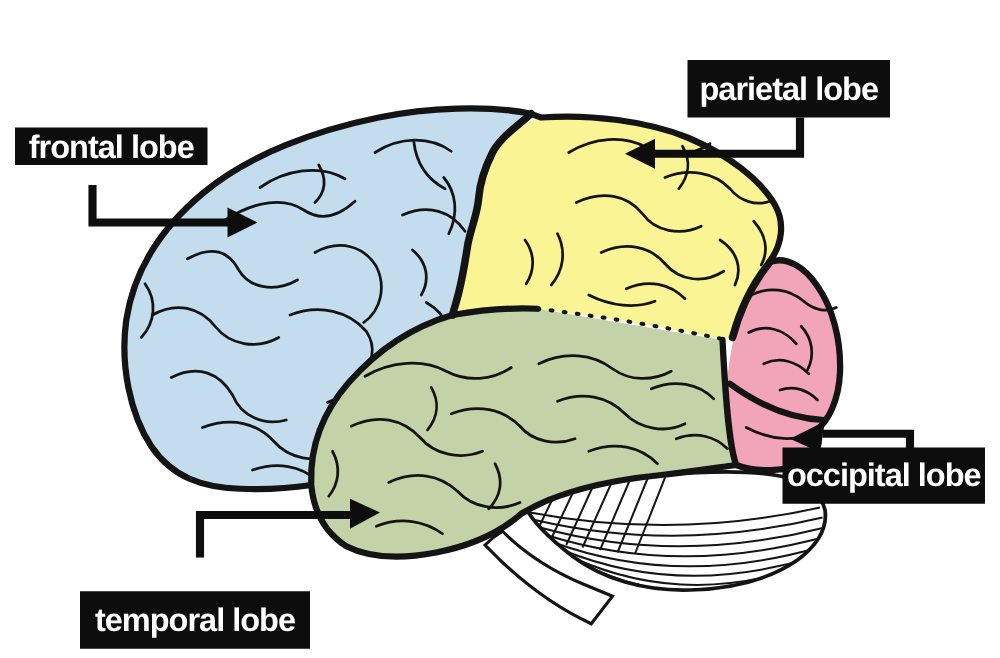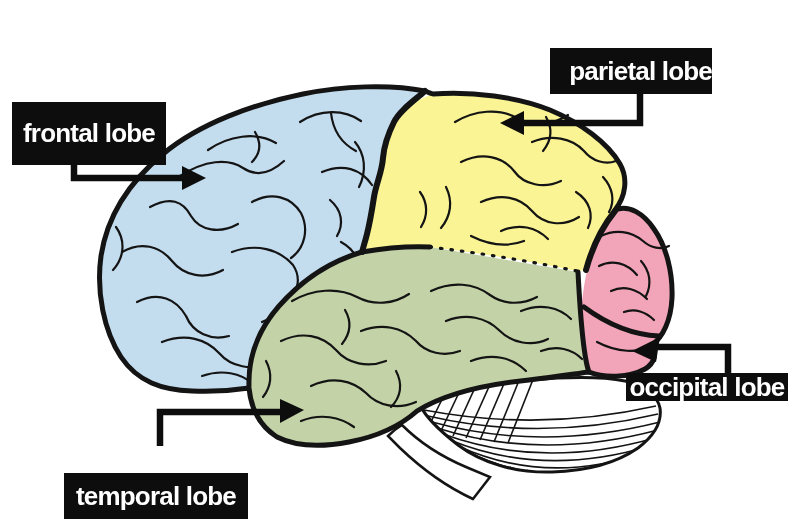--- a/index.html
+++ b/index.html
@@ -157,26 +157,26 @@
     <polygon class="arrow" points="206,178 182,166 182,190"></polygon>
     <path class="conn" d="M 640,94 L 640,123 L 522,123"></path>
     <polygon class="arrow" points="500,123 524,111 524,135"></polygon>
     <path class="conn" d="M 728,373 L 728,347 L 658,347"></path>
     <polygon class="arrow" points="632,351 660,337 656,362"></polygon>
     <path class="conn" d="M 160,446 L 160,412 L 282,412"></path>
     <polygon class="arrow" points="304,410 280,399 280,423"></polygon>
   </g>
 </svg>
 
-  <div class="lobe-label" style="left:12px;top:102px;width:154px;height:63px;">
+  <div class="lobe-label" style="left:12px;top:102px;width:154px;height:30px;">
     <span>frontal lobe</span>
   </div>
-  <div class="lobe-label" style="left:550px;top:48px;width:162px;height:46px;justify-content:flex-end;">
+  <div class="lobe-label" style="left:550px;top:48px;width:162px;height:46px;">
     <span>parietal lobe</span>
   </div>
-  <div class="lobe-label" style="left:626px;top:373px;width:162px;height:28px;">
+  <div class="lobe-label" style="left:626px;top:358px;width:162px;height:45px;">
     <span>occipital lobe</span>
   </div>
   <div class="lobe-label" style="left:64px;top:446px;width:184px;height:46px;margin-top:27px;">
     <span>temporal lobe</span>
   </div>
 
 </div>
 
 </body></html>

